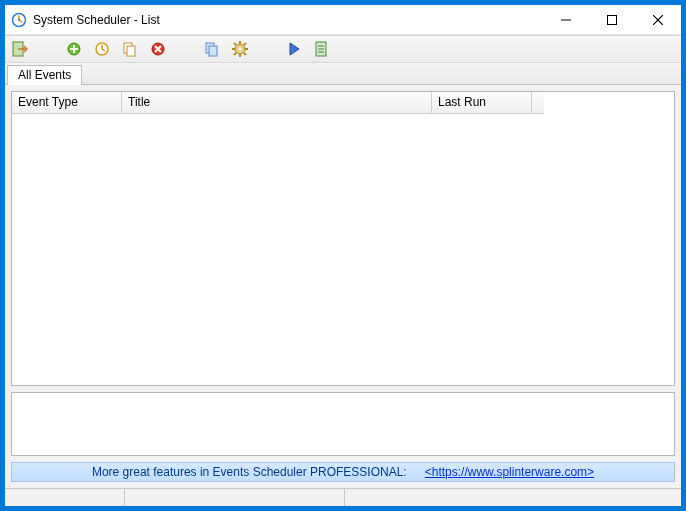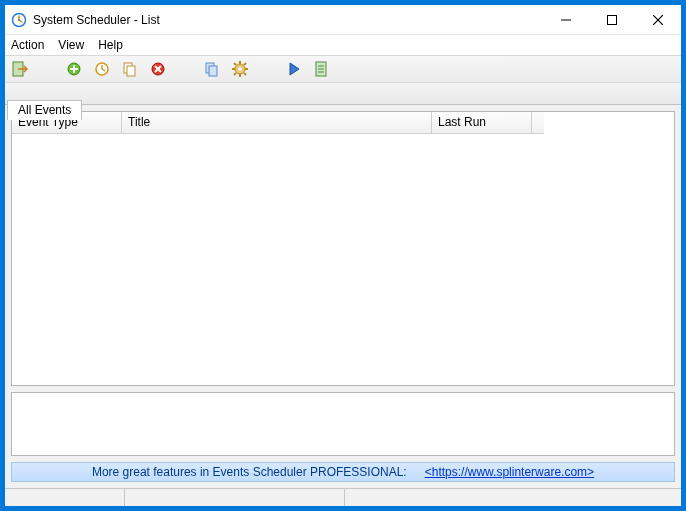--- a/index.html
+++ b/index.html
@@ -85,21 +85,21 @@
     padding-left: 2px;
   }
   .tab {
     background: #fff;
     border: 1px solid #c0c0c0;
     border-bottom: none;
     height: 20px;
     padding: 2px 10px 0 10px;
     font-size: 12px;
     position: relative;
-    top: 16px;
+    top: 1px;
   }
   .content {
     flex: 1;
     display: flex;
     flex-direction: column;
     padding: 6px;
     background: #f1f1f1;
     gap: 6px;
   }
   .listview {
@@ -181,25 +181,20 @@
       </div>
       <div class="win-btn">
         <svg width="10" height="10">
             <line x1="0" y1="0" x2="10" y2="10" stroke="#000" stroke-width="1.2"></line>
             <line x1="10" y1="0" x2="0" y2="10" stroke="#000" stroke-width="1.2"></line>
           </svg>
       </div>
     </div>
   </div>
 
-  <div class="menubar">
-    <span>Action</span>
-    <span>View</span>
-    <span>Help</span>
-  </div>
 
   <div class="toolbar">
     <div class="tb-btn">
       <svg width="16" height="16">
         <rect x="1" y="1" width="10" height="14" fill="#c9e0b3" stroke="#5a8a2e"></rect>
         <path d="M6 8 L15 8 M12 5 L15 8 L12 11" stroke="#d07820" stroke-width="1.5" fill="none"></path>
       </svg>
     </div>
     <div class="sep"></div>
     <div class="tb-btn">

